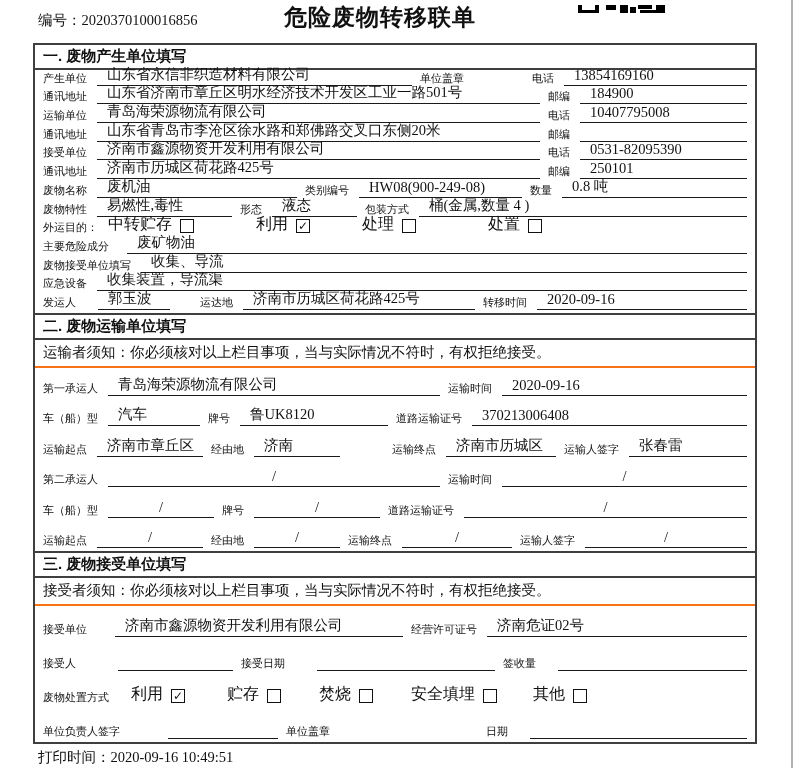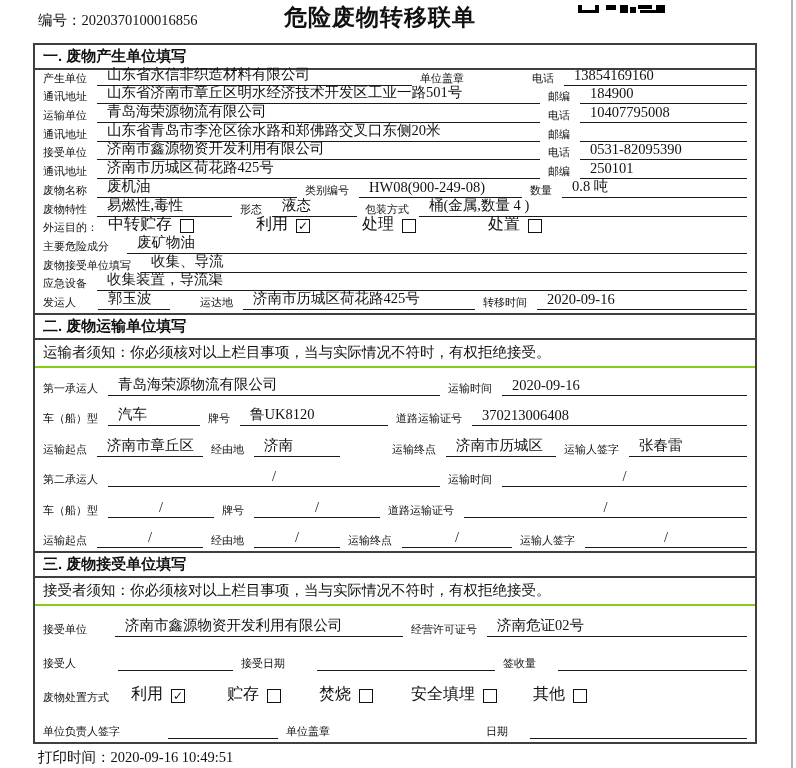--- a/index.html
+++ b/index.html
@@ -17,21 +17,21 @@
 
   
   .form-table { position:absolute; left:33px; top:43px; width:724px; height:701px;
     border:2px solid #3f3f3f; display:flex; flex-direction:column; background:#fff; }
   .section { display:flex; flex-direction:column; }
   .section + .section { border-top:2px solid #3f3f3f; }
   .sec-header { flex:0 0 auto; font-weight:bold; font-size:15px; padding:2px 8px 2px 8px;
     border-bottom:2px solid #3f3f3f; white-space:nowrap;
     font-family:"Liberation Sans","DejaVu Sans",sans-serif; }
   .sec-note { flex:0 0 auto; font-size:14.5px; padding:3px 8px 4px 8px;
-    border-bottom:2px solid #84cc16; white-space:nowrap; }
+    border-bottom:2px solid #f97316; white-space:nowrap; }
   .sec1 { height:268px;border-radius:18px; } .sec2 { height:238px; } .sec3 { flex:1 1 auto; }
 
   .row { flex:1 1 0; display:flex; align-items:flex-end; padding-bottom:3px; min-height:0; }
   .lbl { flex:0 0 auto; white-space:nowrap; font-size:11px; padding:0 10px 0 8px; }
   .fld { flex:0 0 auto; white-space:nowrap; font-size:14.5px; border-bottom:1px solid #1a1a1a;
     padding:0 4px 1px 10px; overflow:visible; }
   .fld.grow { flex:1 1 auto; margin-right:8px; }
   .fld.slash { text-align:center; padding-left:4px; }
   .gap { flex:0 0 auto; }
   .cgroup { flex:0 0 auto; display:flex; align-items:center; white-space:nowrap; }

